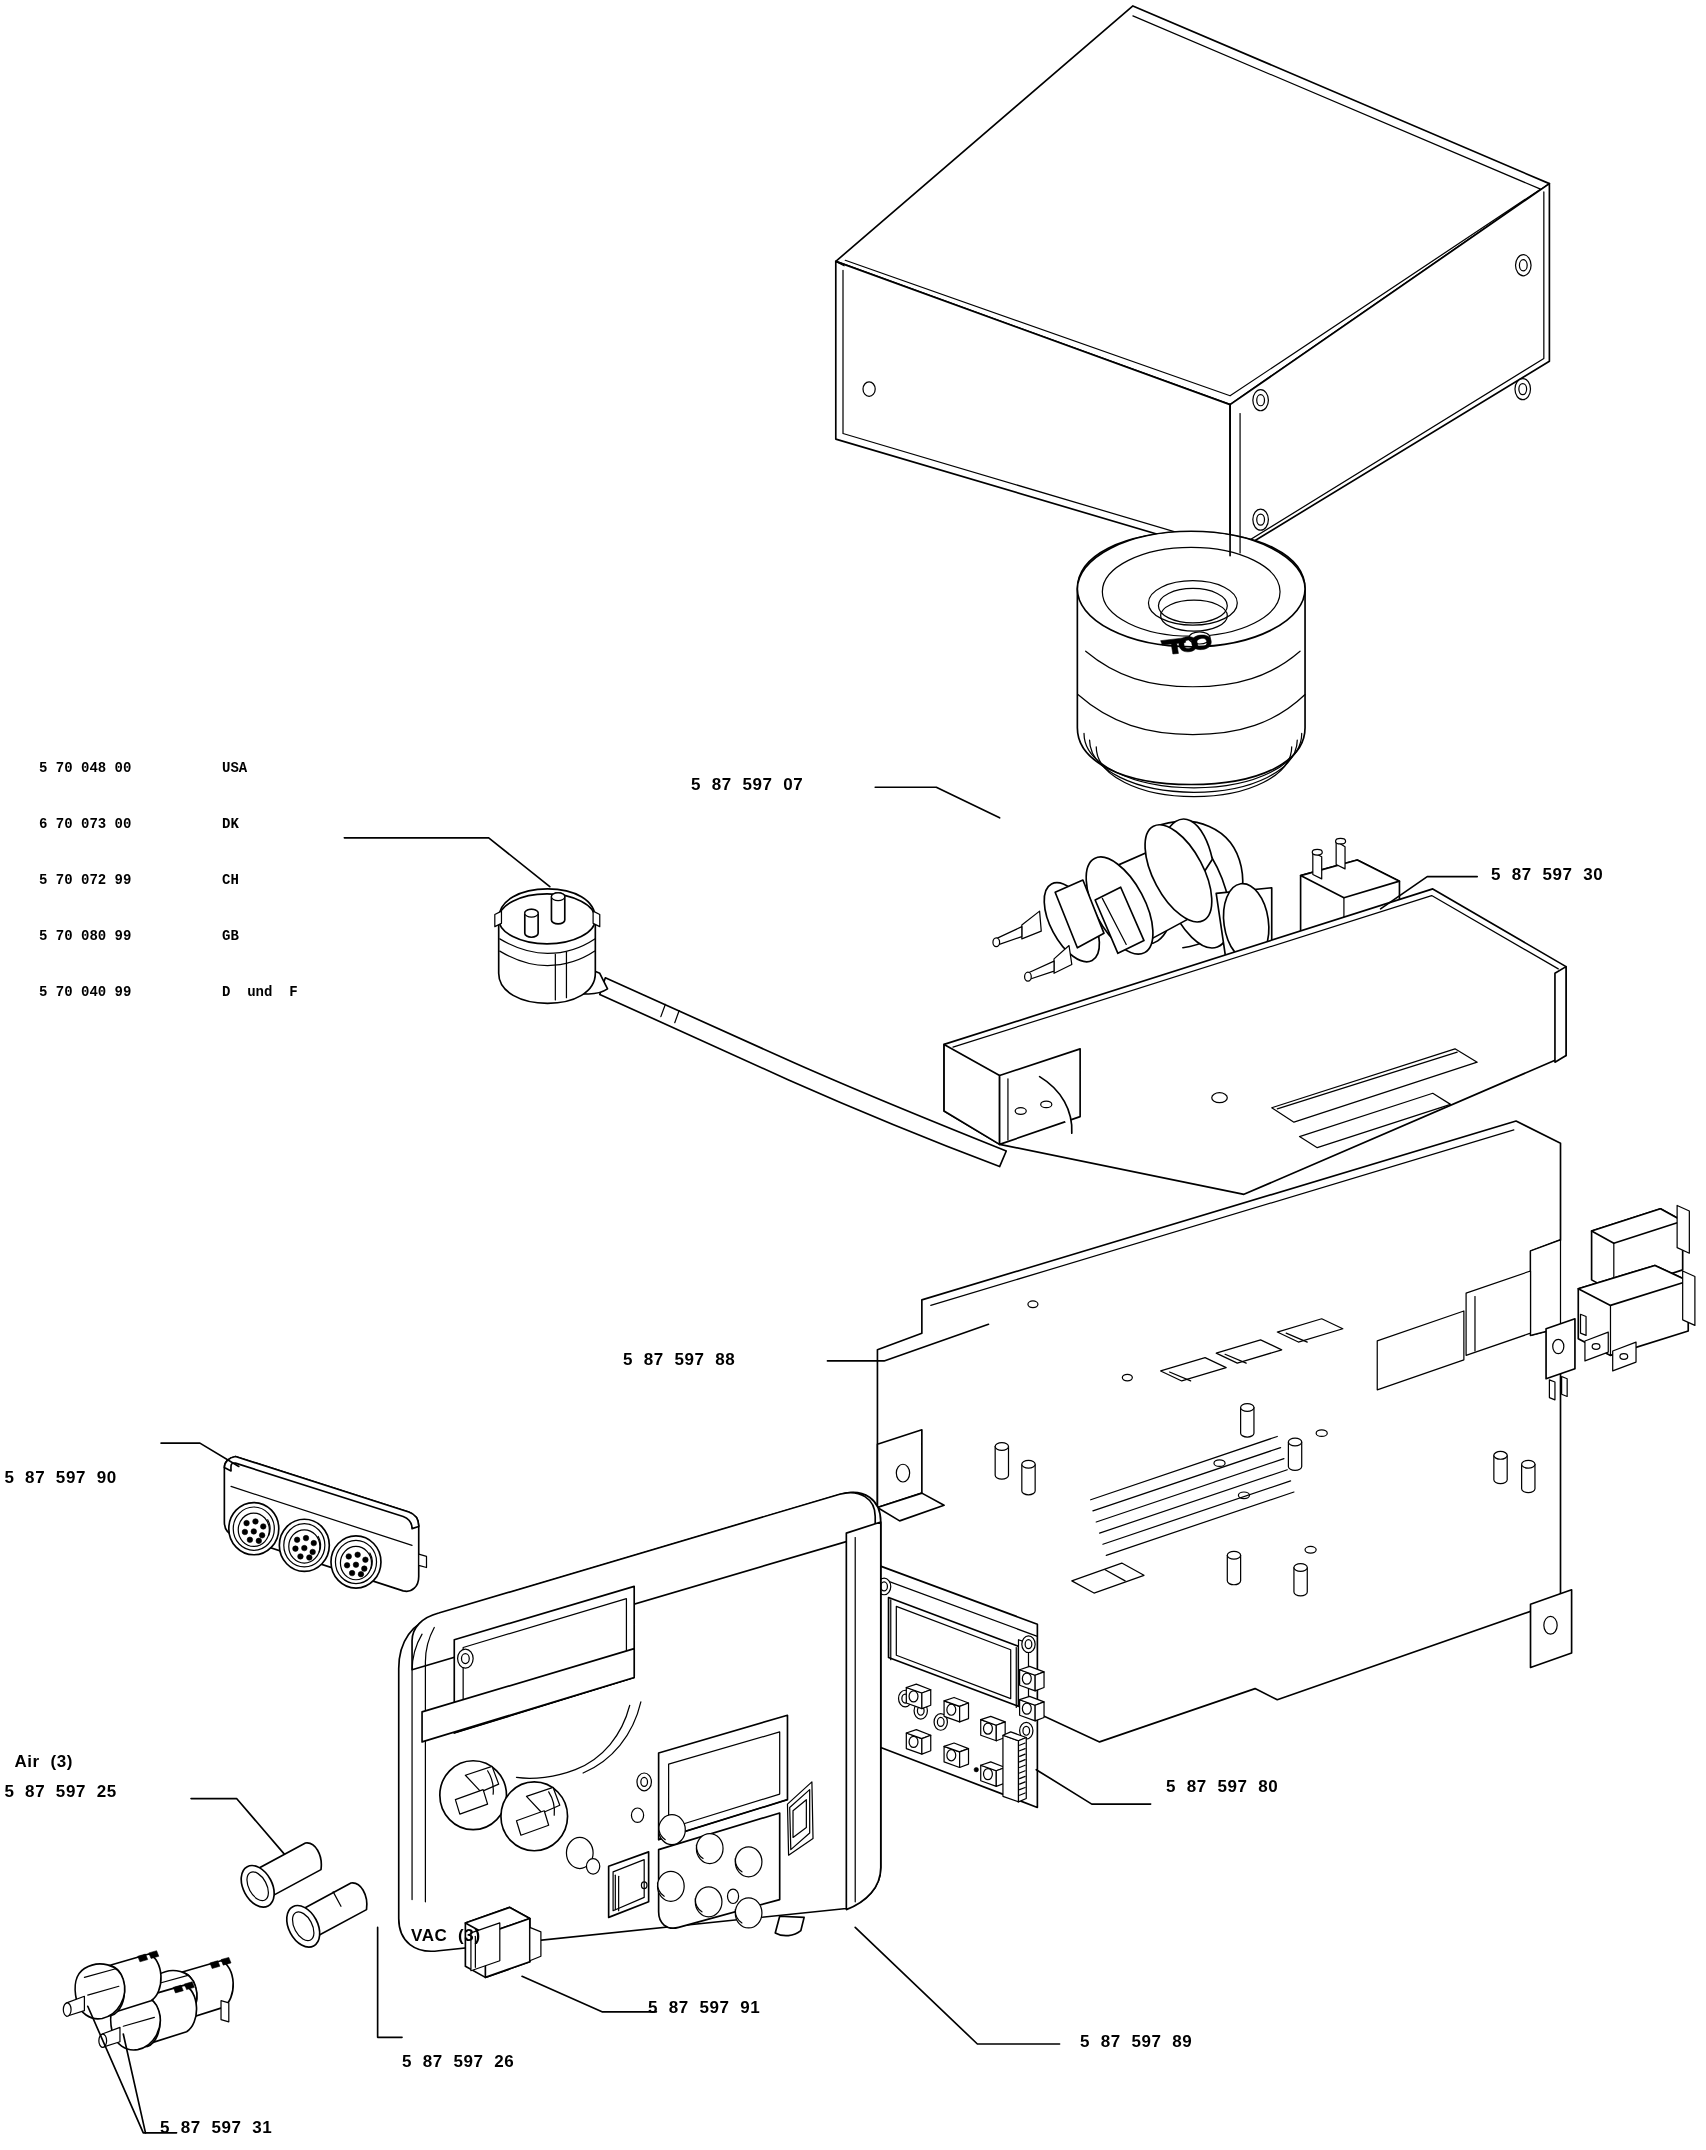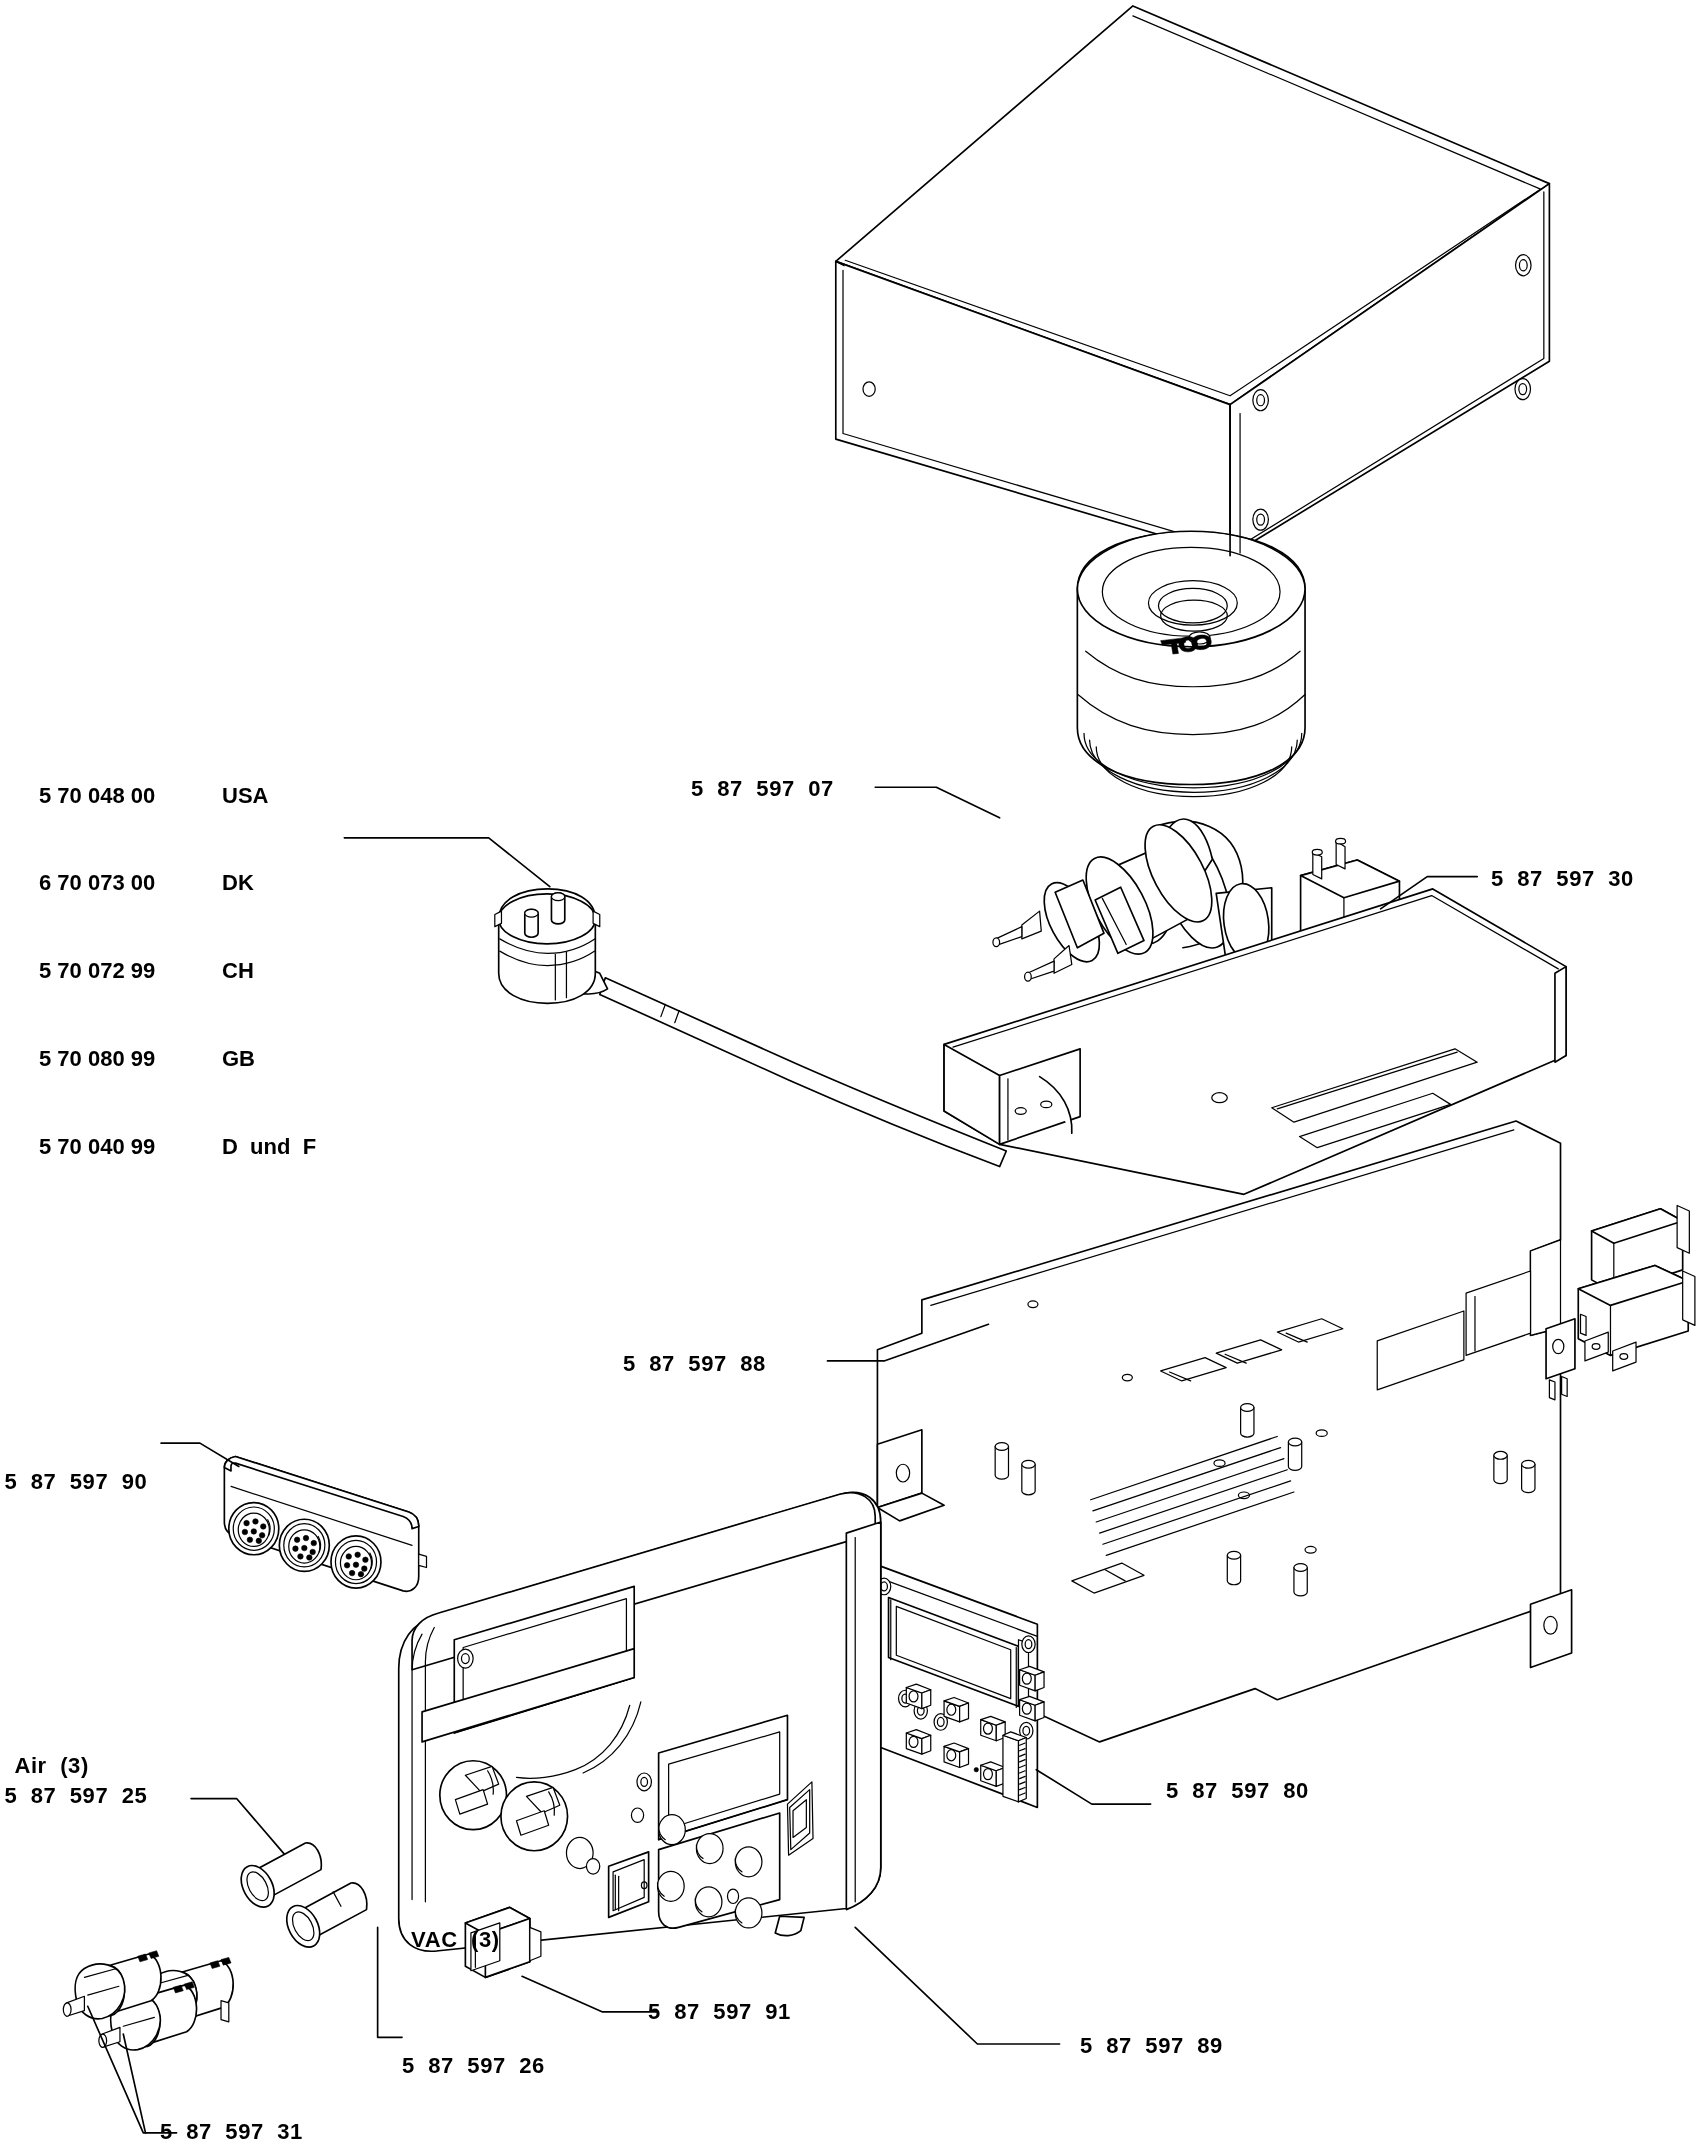--- a/index.html
+++ b/index.html
@@ -6,31 +6,31 @@
   body{
     width:1706px;height:2151px;
     font-family:"Liberation Sans",sans-serif;
     color:#000;overflow:hidden;position:relative;
   }
   #sheet{position:absolute;inset:0;width:1706px;height:2151px;}
   .lbl{
     position:absolute;
     font-family:"Liberation Sans",sans-serif;
     font-weight:bold;
-    font-size:22px;
+    font-size:17px;
     letter-spacing:0.6px;
     white-space:pre;
     color:#000;
     line-height:1.32;
   }
   .tbl{
     position:absolute;
-    font-family:Liberation Sans, sans-serif;
+    font-family:Liberation Mono, monospace;
     font-weight:bold;
-    font-size:22px;
+    font-size:14px;
     line-height:1.33;
     white-space:pre;
   }
   .tbl .row{display:block;}
   .tbl .num{display:inline-block;width:183px;}
   svg{display:block;}
   .ln{fill:none;stroke:#000;stroke-width:3;stroke-linecap:round;stroke-linejoin:round;}
   .ln2{fill:none;stroke:#000;stroke-width:2.2;stroke-linecap:round;stroke-linejoin:round;}
   .lnf{fill:#fff;stroke:#000;stroke-width:3;stroke-linejoin:round;stroke-linecap:round;}
   .lnf2{fill:#fff;stroke:#000;stroke-width:2.2;stroke-linejoin:round;stroke-linecap:round;}

